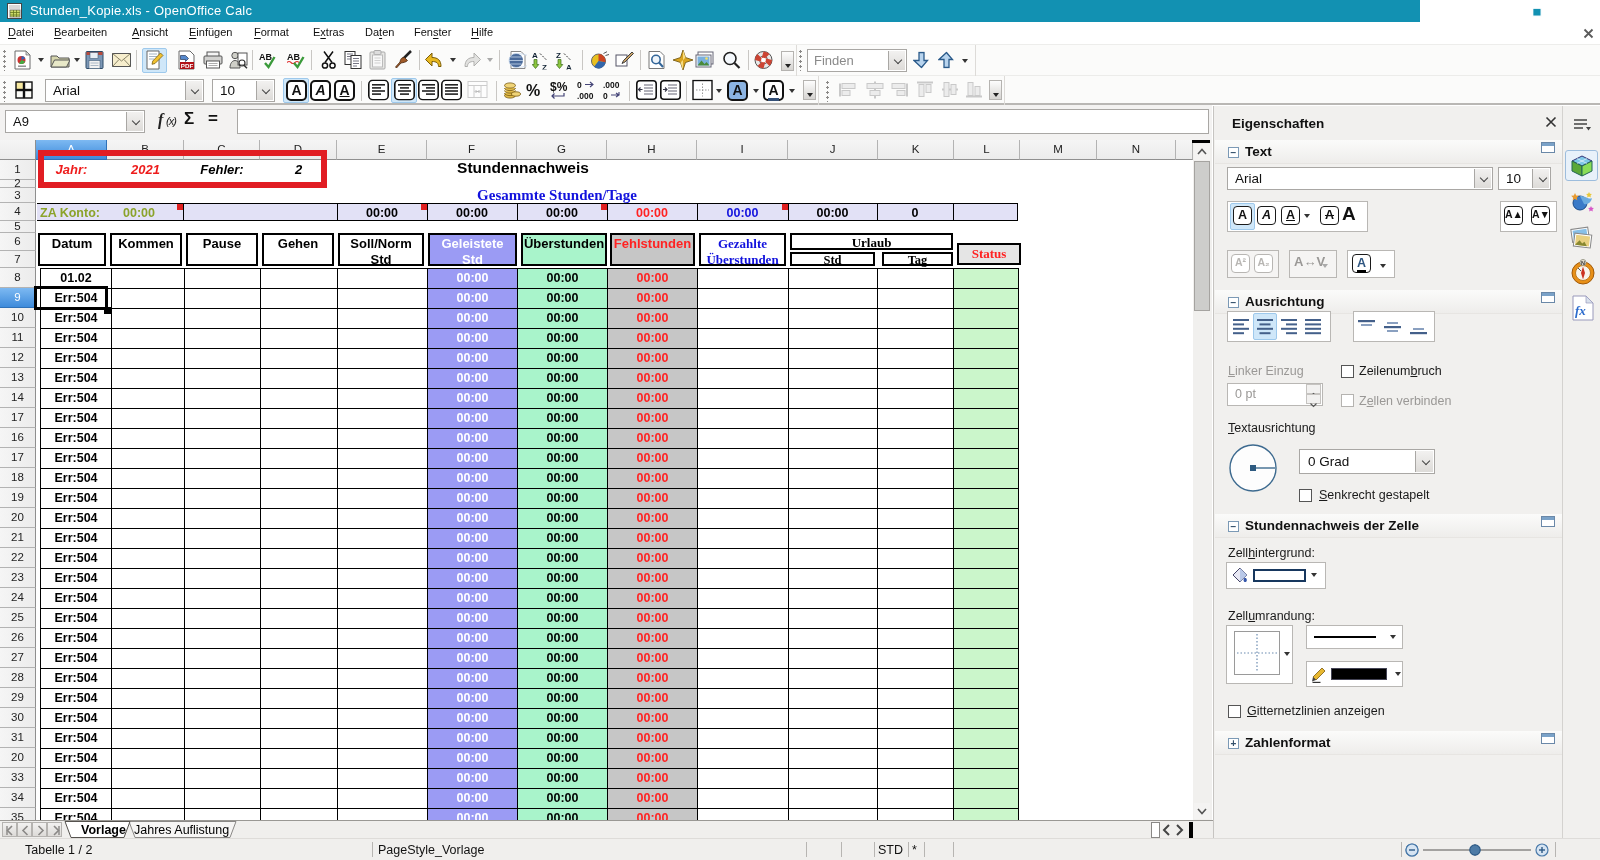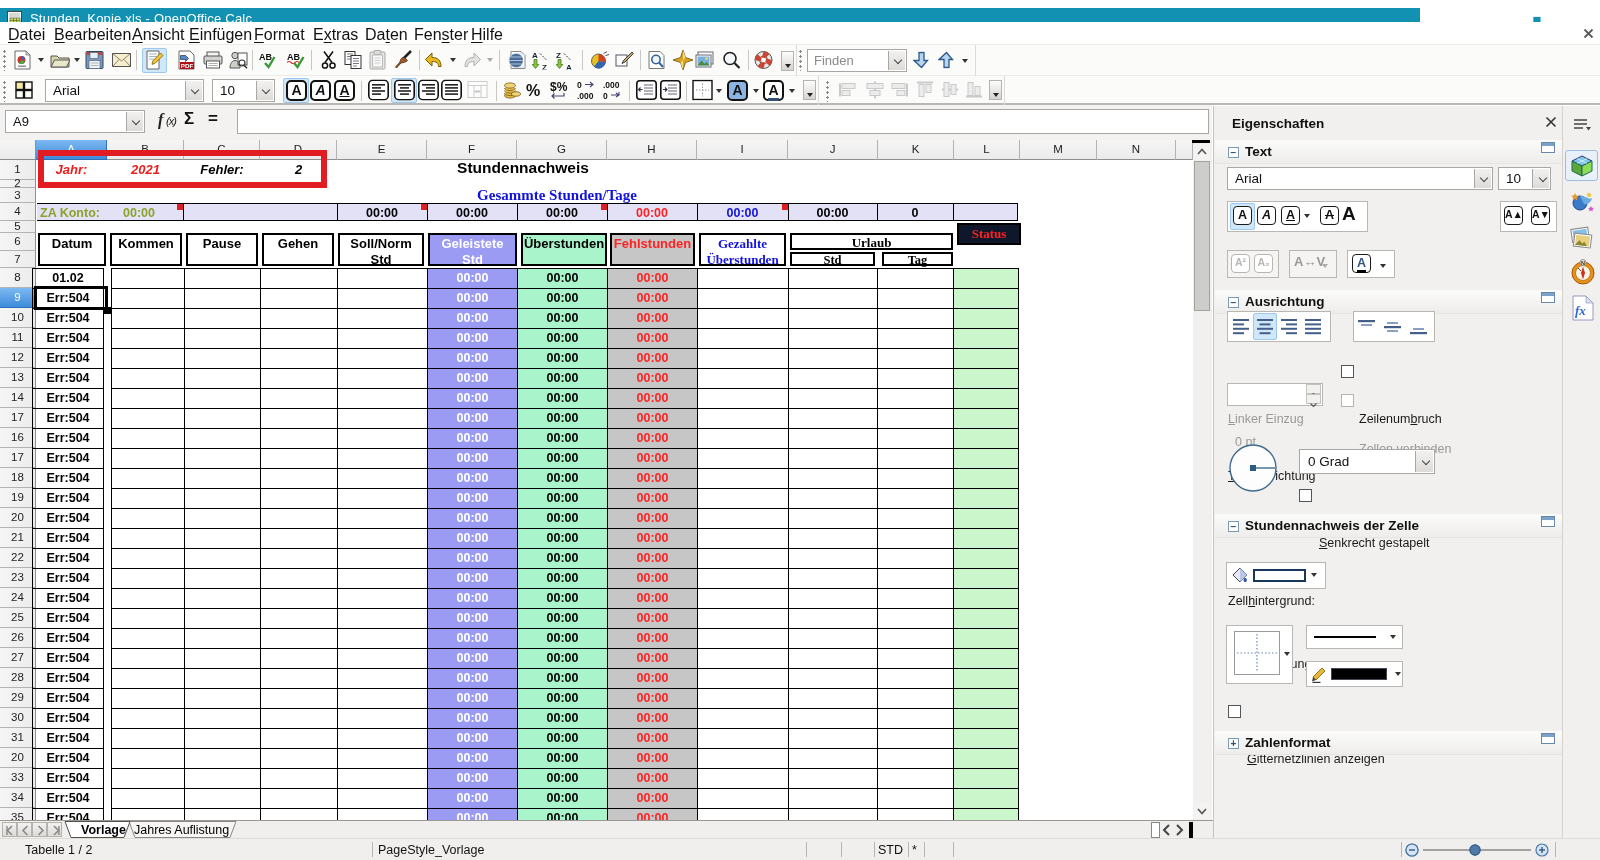--- a/index.html
+++ b/index.html
@@ -1,21 +1,21 @@
 <!DOCTYPE html>
 <html><head><meta charset="utf-8">
 <style>
 *{margin:0;padding:0;box-sizing:border-box;}
 html,body{width:1600px;height:860px;overflow:hidden;}
 body{font-family:"Liberation Sans",sans-serif;background:#fff;position:relative;}
 .abs{position:absolute;}
 .ic{position:absolute;top:50%;transform:translateY(-50%);}
-#titlebar{left:0;top:8px;width:1420px;height:22px;background:#1291b2;color:#fff;position:absolute;}
+#titlebar{left:0;top:0;width:1420px;height:22px;background:#1291b2;color:#fff;position:absolute;}
 #titlebar .t{position:absolute;left:30px;top:3px;font-size:13px;color:#fff;letter-spacing:.2px;}
-#menubar{left:0;top:22px;width:1600px;height:23px;background:#fff;border-bottom:1px solid #ededeb;font-size:16px;color:#111;position:absolute;}
+#menubar{left:0;top:22px;width:1600px;height:23px;background:#fff;border-bottom:1px solid #ededeb;font-size:11px;color:#111;position:absolute;}
 #menubar span{position:absolute;top:4px;}
 #menubar u{text-underline-offset:2px;}
 #tb1{left:0;top:45px;width:1600px;height:31px;background:#fbfbfa;border-bottom:1px solid #ececea;position:absolute;}
 #tb2{left:0;top:76px;width:1600px;height:29px;background:#fbfbfa;border-bottom:2px solid #b9b7b4;position:absolute;}
 .tsep{position:absolute;top:5px;width:1px;height:20px;background:#c9c7c4;}
 .grip{position:absolute;top:4px;width:3px;height:22px;background-image:radial-gradient(circle,#8a8886 1px,transparent 1.1px);background-size:3px 5px;background-repeat:repeat-y;}
 .dd{position:absolute;width:0;height:0;border-left:3.5px solid transparent;border-right:3.5px solid transparent;border-top:4px solid #333;}
 .dd.gry{border-top-color:#aaa;}
 .hl{position:absolute;background:#cfe7f9;border:1px solid #9ec9ec;border-radius:2px;}
 .ovf{position:absolute;top:6px;width:13px;height:20px;background:linear-gradient(#fdfdfd,#d6d4d1);border:1px solid #b5b3b0;}
@@ -34,21 +34,21 @@
 td{border:1px solid #000;font-weight:bold;font-size:12.5px;text-align:center;padding:0;line-height:19px;overflow:hidden;white-space:nowrap;}
 table{border-collapse:collapse;table-layout:fixed;}
 #tabbar{left:0;top:820px;width:1213px;height:18px;background:#f0efed;border-top:1px solid #9a9894;position:absolute;}
 #statusbar{left:0;top:838px;width:1600px;height:22px;background:#f0efed;border-top:1px solid #dedcd9;font-size:12.5px;color:#111;position:absolute;}
 .sbsep{position:absolute;top:3px;width:1px;height:15px;background:#b7b5b2;}
 #panel{left:1213px;top:106px;width:349px;height:732px;background:#f1f0ee;border-left:1px solid #c6c4c1;position:absolute;}
 .sect{position:absolute;left:1px;width:347px;height:24px;background:linear-gradient(#fbfbfa,#eeedeb);border-bottom:1px solid #e7e5e2;}
 .collapse{position:absolute;width:11px;height:11px;background:#fff;border:1px solid #7b99b5;font-size:10px;line-height:9px;text-align:center;color:#33506b;font-weight:bold;}
 .launch{position:absolute;width:14px;height:11px;border:1px solid #6a88a8;background:#fff;}
 .launch:before{content:"";position:absolute;left:0;top:0;right:0;height:3px;background:#7aa2c8;}
-.plabel{position:absolute;font-size:12.5px;color:#1a1a1a;margin-top:48px;}
+.plabel{position:absolute;font-size:12.5px;color:#1a1a1a;}
 .gry2{color:#9a9896;}
 .pbtn{position:absolute;background:#fff;border:1px solid #b9b7b4;}
 .cb{position:absolute;width:13px;height:13px;background:#fff;border:1px solid #555;}
 .cb.dis{border-color:#b5b3b0;}
 .abtn{position:absolute;width:19px;height:19px;border:1.6px solid #1a1a1a;border-radius:4px;color:#111;font-weight:bold;font-size:12.5px;text-align:center;line-height:16px;background:#fff;}
 .abtn.dis{border-color:#b8b6b3;color:#b8b6b3;}
 #sidetabs{left:1562px;top:106px;width:38px;height:732px;background:#f1f0ee;border-left:1px solid #d4d2cf;position:absolute;}
 .stab{position:absolute;left:2px;width:33px;height:31px;border-radius:3px;}
 .stab.on{background:#e8f1fa;border:1px solid #9dbddd;}
 u{text-decoration:underline;}
@@ -492,22 +492,22 @@
     <div class="hbox" style="left:186px;top:93px;width:72px;height:33px;">Pause</div>
     <div class="hbox" style="left:262px;top:93px;width:72px;height:33px;">Gehen</div>
     <div class="hbox" style="left:338px;top:93px;width:86px;height:33px;">Soll/Norm<br>Std</div>
     <div class="hbox" style="left:428px;top:93px;width:89px;height:33px;background:#9b9bf4;color:#fff;border-color:#000">Geleistete<br>Std</div>
     <div class="hbox" style="left:521px;top:93px;width:86px;height:33px;background:#a9f4cb">Überstunden</div>
     <div class="hbox" style="left:610px;top:93px;width:85px;height:33px;background:#c6c6c6;color:#ff2222">Fehlstunden</div>
     <div class="hbox" style="left:699px;top:93px;width:87px;height:33px;color:#1212dd"><span class="serif">Gezahlte<br>Überstunden</span></div>
     <div class="hbox" style="left:790px;top:93px;width:163px;height:17px;line-height:13px"><span class="serif">Urlaub</span></div>
     <div class="hbox" style="left:790px;top:112px;width:85px;height:14px;line-height:10.5px;font-size:12.5px"><span class="serif">Std</span></div>
     <div class="hbox" style="left:882px;top:112px;width:71px;height:14px;line-height:10.5px;font-size:12.5px"><span class="serif">Tag</span></div>
-    <div class="hbox" style="left:957px;top:83px;width:64px;height:22px;background:#0f172a;color:#ff2222"><span class="serif">Status</span></div>
-    <table class="abs" style="left:32px;top:128px;width:71px">
+    <div class="hbox" style="left:957px;top:103px;width:64px;height:22px;background:#e5e5e5;color:#ff2222"><span class="serif">Status</span></div>
+    <table class="abs" style="left:40px;top:128px;width:71px">
       <tbody>
         <tr style="height:20px">
           <td style="width:71px">01.02</td>
         </tr>
         <tr style="height:20px">
           <td style="width:71px">Err:504</td>
         </tr>
         <tr style="height:20px">
           <td style="width:71px">Err:504</td>
         </tr>

